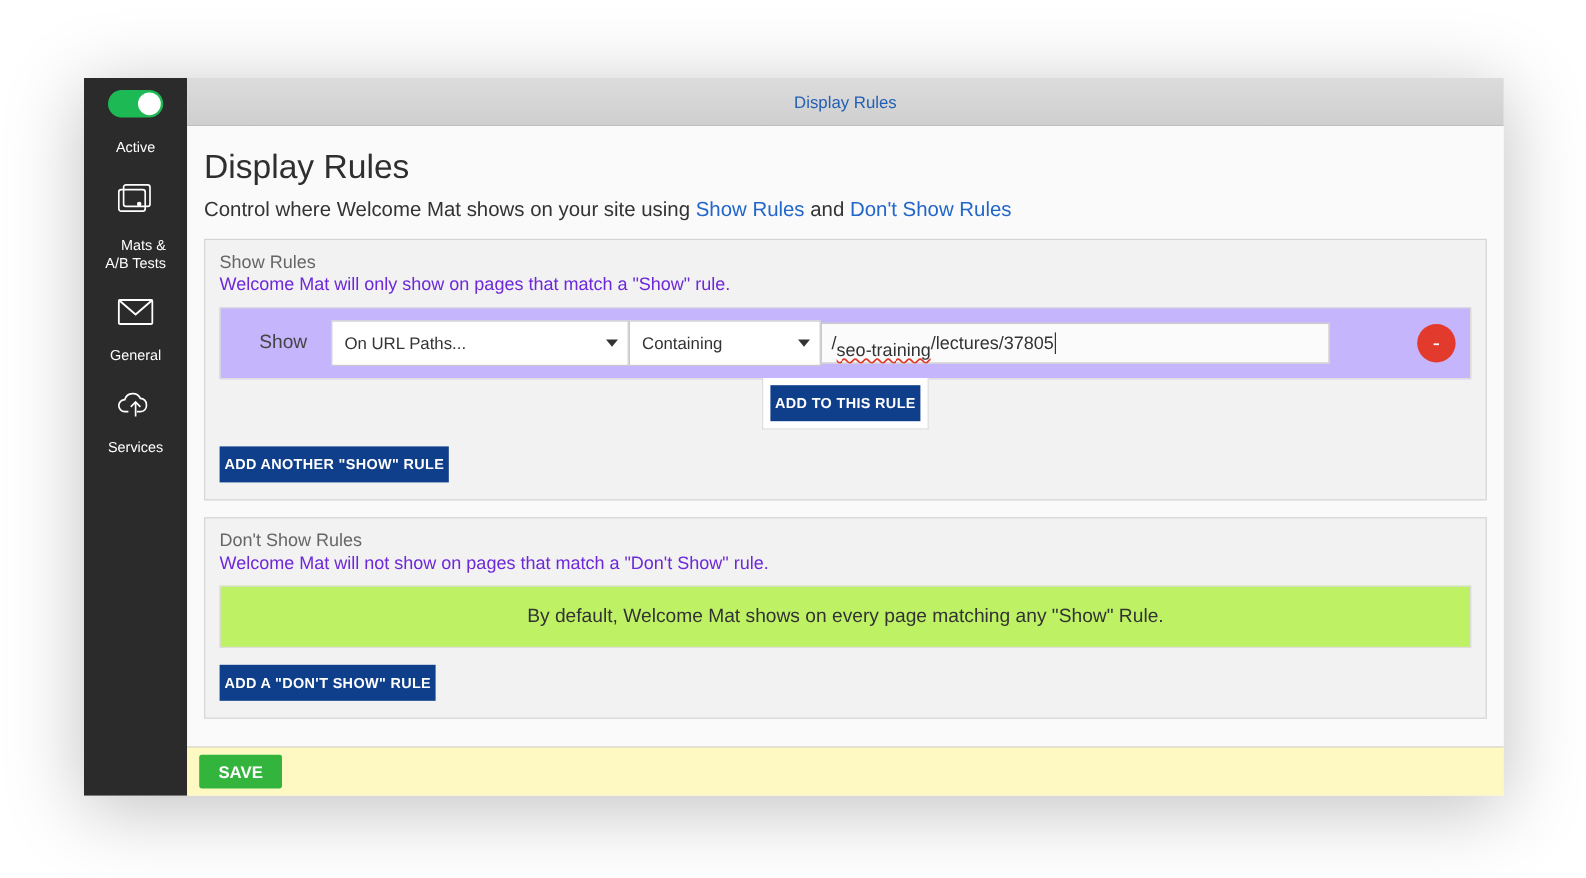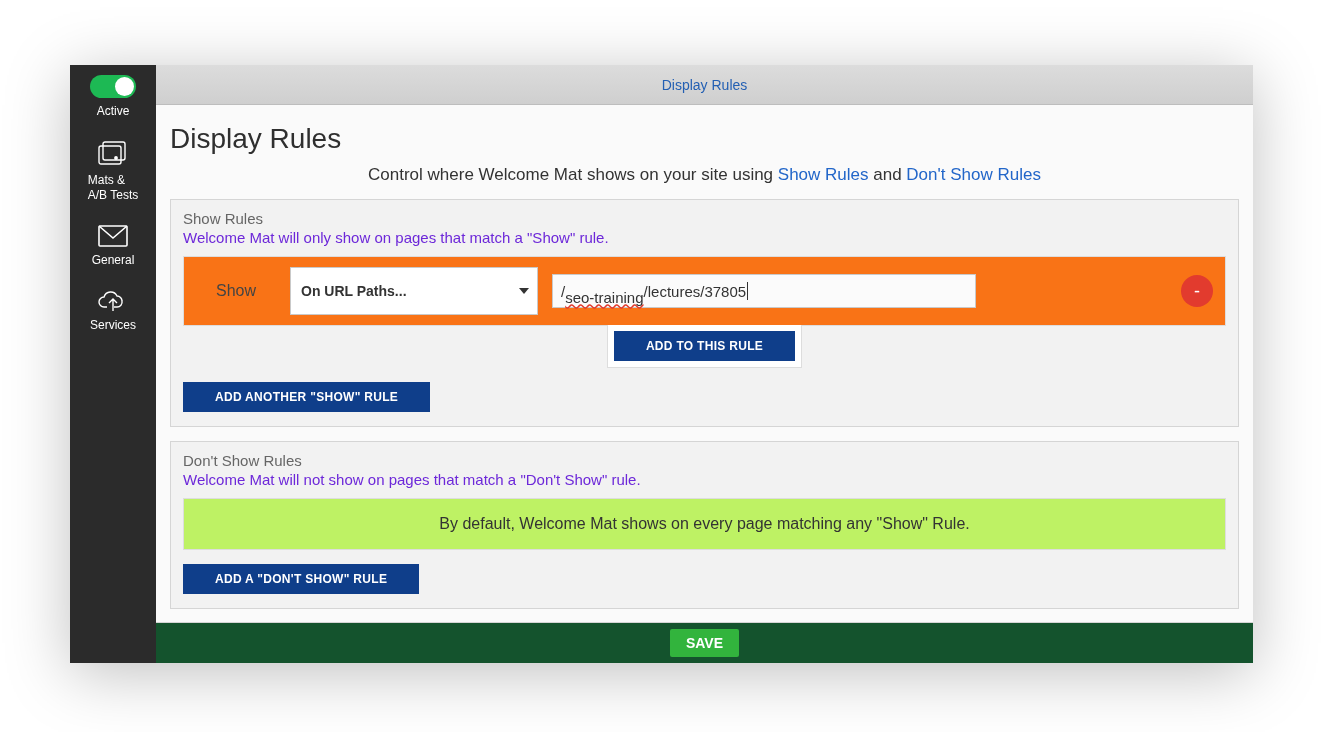--- a/index.html
+++ b/index.html
@@ -27,23 +27,23 @@
     display: flex;
     flex-direction: column;
   }
   .side-item {
     display: flex;
     flex-direction: column;
     align-items: center;
     justify-content: center;
     color: #fff;
     font-size: 12px;
-    text-align: left;
+    text-align: right;
     padding: 10px 4px 12px;
-    gap: 6px;
+    gap: 18px;
     cursor: pointer;
   }
   .side-item.active-tab {
     background: #0f3e8a;
   }
   .side-icon svg { display: block; }
   .side-label { line-height: 1.25; }
   
   .toggle {
     width: 46px; height: 23px;
@@ -84,66 +84,63 @@
   h1.page-title {
     font-weight: 300;
     font-size: 28px;
     color: #2f2f2f;
     margin-bottom: 10px;
   }
   p.page-sub {
     font-size: 17px;
     color: #333;
     margin-bottom: 14px;
-    text-align: center;
   }
   p.page-sub a { color: #2266c9; text-decoration: none; }
   .panel {
     border: 1px solid #d5d5d5;
     background: #f2f2f2;
     margin-bottom: 14px;
     position: relative;
   }
   .panel-head {
     padding: 10px 12px 2px;
     font-size: 15px;
     color: #666;
   }
   .panel-desc {
     padding: 0 12px 10px;
     font-size: 15px;
     color: #6d28d9;
   }
   .rule-row {
     margin: 0 12px 0 12px;
-    background: #f97316;
+    background: #c4b5fd;
     border: 1px solid #ddd;
     display: flex;
     align-items: center;
     padding: 10px 12px;
-    gap: 14px;
   }
   .show-lbl {
     width: 80px;
     text-align: center;
     font-size: 16px;
     color: #444;
   }
   .select {
     position: relative;
     border: 1px solid #c9c9c9;
     background: #fff;
-    height: 48px;
+    height: 38px;
     display: flex;
     align-items: center;
     padding: 0 26px 0 10px;
     font-size: 14px;
     color: #333;
     cursor: pointer;
-    font-weight: bold;
   }
   .select::after {
     content: "";
     position: absolute;
     right: 8px; top: 50%;
     transform: translateY(-50%);
     border-left: 5px solid transparent;
     border-right: 5px solid transparent;
     border-top: 6px solid #333;
   }
@@ -183,38 +180,38 @@
     border-top: none;
     padding: 6px;
   }
   .btn-primary {
     background: #0f3e8a;
     color: #fff;
     font-size: 12px;
     font-weight: 700;
     letter-spacing: 0.3px;
     border: none;
-    padding: 8px 32px;
+    padding: 8px 4px;
     cursor: pointer;
   }
   .panel .btn-primary { margin: 0 12px 14px 12px; }
   .default-msg {
     margin: 0 12px 14px 12px;
     background: #bef264;
     border: 1px solid #ddd;
     padding: 16px 12px;
     text-align: center;
     font-size: 16px;
     color: #333;
   }
   .footer {
-    background: #14532d;
+    background: #fef9c3;
     border-top: 1px solid #d5d5d5;
     display: flex;
-    justify-content: center;
+    justify-content: flex-start;
     padding: 6px 10px;
   }
   .save-btn {
     background: #32b43d;
     color: #fff;
     border: none;
     font-weight: 700;
     font-size: 14px;
     padding: 6px 16px;
     cursor: pointer;
@@ -290,20 +287,23 @@
 
       <div class="panel">
         <div class="panel-head">Show Rules</div>
         <div class="panel-desc">Welcome Mat will only show on pages that match a "Show" rule.</div>
 
         <div class="rule-row">
           <div class="show-lbl">Show</div>
           <div class="select sel-url">
             <span>On URL Paths...</span>
           </div>
+          <div class="select sel-contain">
+            <span>Containing</span>
+          </div>
           <div class="url-input" style="display:flex;align-items:center;">
             <span>/</span>
               <span class="spellcheck">seo-training</span>
               <span>/lectures/37805</span>
               <span style="border-left:1px solid #333;height:18px;margin-left:1px"></span>
           </div>
           <div class="remove-btn">
             <span>-</span>
           </div>
         </div>

